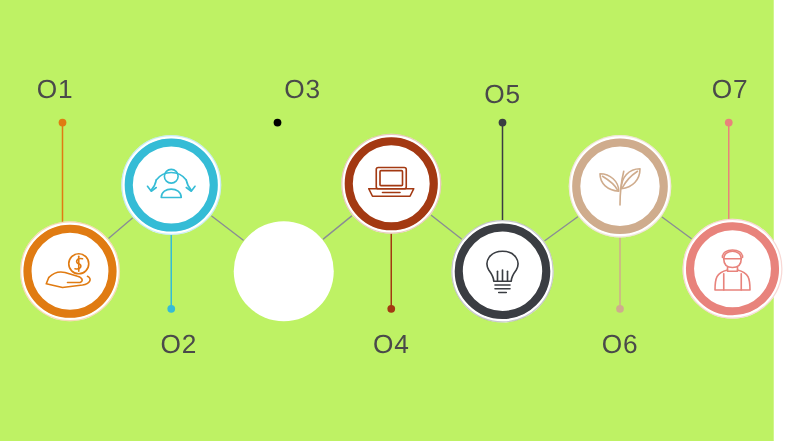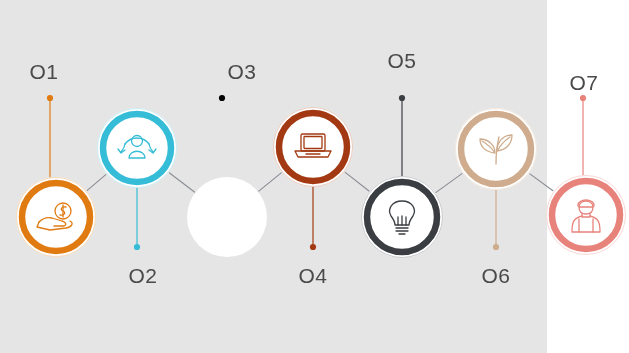--- a/index.html
+++ b/index.html
@@ -8,23 +8,23 @@
     background: #ffffff;
   }
   body {
     width: 629px;
     height: 353px;
     font-family: "Liberation Sans", sans-serif;
     overflow: hidden;
   }
   #infographic {
     position: relative;
-    width: 547px;
+    width: 619px;
     height: 353px;
-    background: #e5e5e5;
+    background: #bef264;
   }
   #svg-stage {
     position: absolute;
     left: 0;
     top: 0;
     width: 629px;
     height: 353px;
   }
   .step-label {
     position: absolute;
@@ -178,18 +178,18 @@
         </g>
       </g>
 
   </svg>
 
   <div id="label-layer">
       <div class="step-label" style="left: 44px; top: 60px; color: rgb(74, 74, 74);">O1</div>
       <div class="step-label" style="left: 143px; top: 264px; color: rgb(74, 74, 74);">O2</div>
       <div class="step-label" style="left: 226px; top: 60px; color: rgb(74, 74, 74); margin-left: 16px;">O3</div>
       <div class="step-label" style="left: 313px; top: 264px; color: rgb(74, 74, 74);">O4</div>
-      <div class="step-label" style="left: 402px; top: 49px; color: rgb(74, 74, 74);">O5</div>
+      <div class="step-label" style="left: 402px; top: 64px; color: rgb(74, 74, 74);">O5</div>
       <div class="step-label" style="left: 496px; top: 264px; color: rgb(74, 74, 74);">O6</div>
-      <div class="step-label" style="left: 584px; top: 60px; color: rgb(74, 74, 74); margin-top: 11px;">O7</div>
+      <div class="step-label" style="left: 584px; top: 60px; color: rgb(74, 74, 74);">O7</div>
     </div>
 
 </div>
 
 </body></html>

